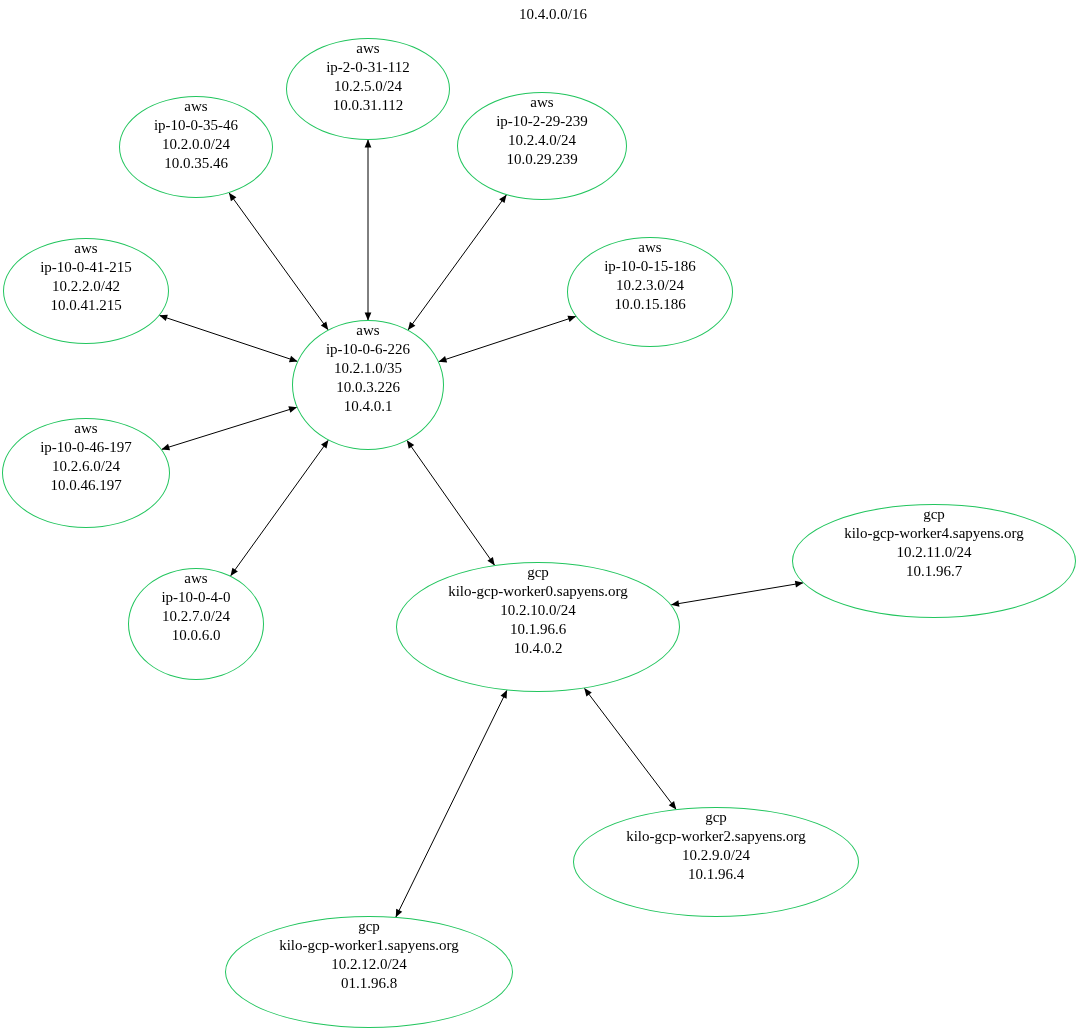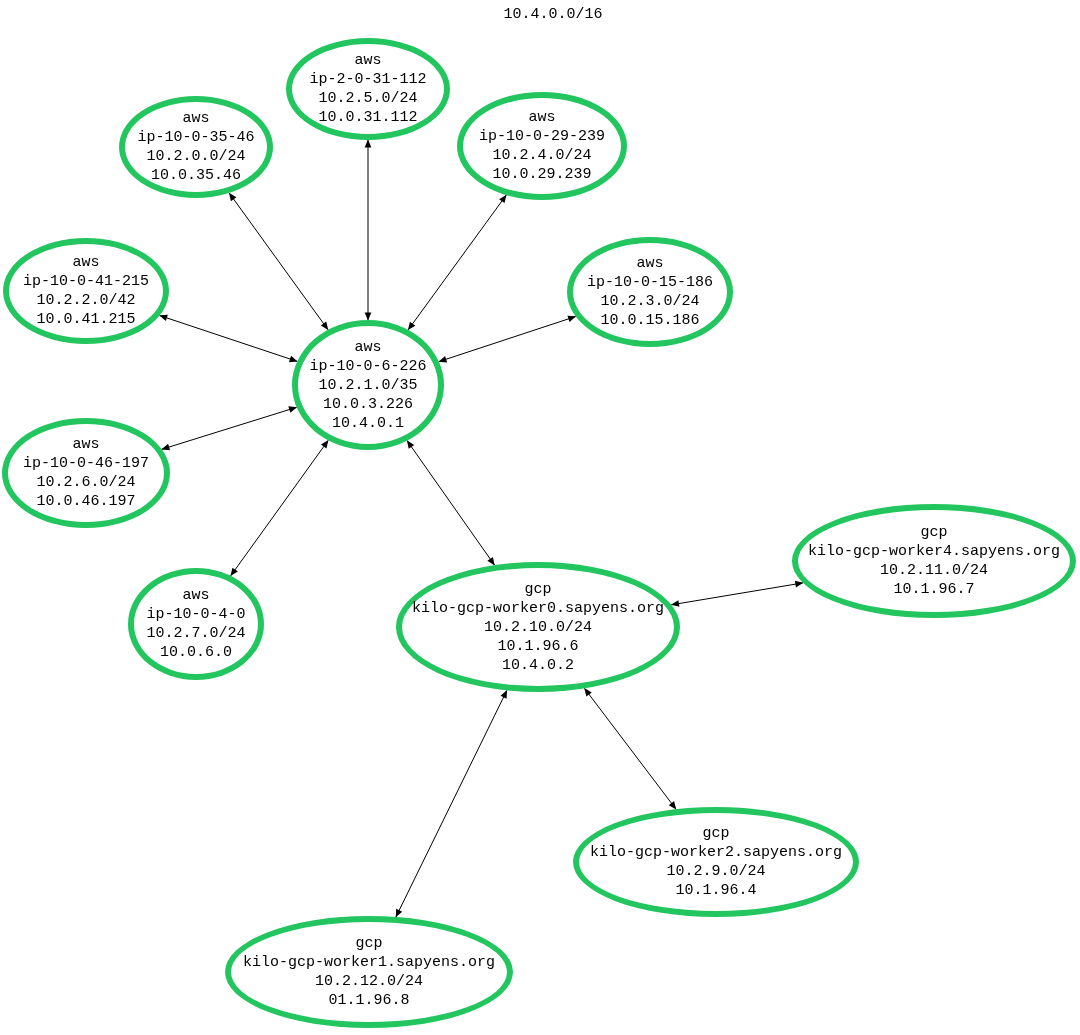--- a/index.html
+++ b/index.html
@@ -5,21 +5,21 @@
   html, body {
     margin: 0;
     padding: 0;
     background: #ffffff;
   }
   #canvas {
     position: relative;
     width: 1080px;
     height: 1035px;
     background: #ffffff;
-    font-family: Liberation Mono, monospace;
+    font-family: Liberation Serif, serif;
     color: #000000;
     overflow: hidden;
   }
   #edges-svg {
     position: absolute;
     left: 0;
     top: 0;
     width: 1080px;
     height: 1035px;
     pointer-events: none;
@@ -27,24 +27,24 @@
   .graph-title {
     position: absolute;
     left: 553px;
     top: 6px;
     transform: translateX(-50%);
     font-size: 15px;
     white-space: nowrap;
   }
   .node {
     position: absolute;
-    border: 6px solid #22c55e;
+    border: 1px solid #22c55e;
     border-radius: 50%;
     display: flex;
-    align-items: center;
+    align-items: flex-start;
     justify-content: center;
     box-sizing: border-box;
   }
   .node-label {
     text-align: center;
     font-size: 15px;
     line-height: 19px;
     white-space: nowrap;
   }
 </style>
@@ -88,21 +88,21 @@
       <div>aws</div>
       <div>ip-10-0-35-46</div>
       <div>10.2.0.0/24</div>
       <div>10.0.35.46</div>
     </div>
   </div>
 
   <div class="node" style="left:457px; top:92px; width:170px; height:108px;">
     <div class="node-label">
       <div>aws</div>
-      <div>ip-10-0-29-239</div>
+      <div>ip-10-2-29-239</div>
       <div>10.2.4.0/24</div>
       <div>10.0.29.239</div>
     </div>
   </div>
 
   <div class="node" style="left:3px; top:238px; width:166px; height:106px;">
     <div class="node-label">
       <div>aws</div>
       <div>ip-10-0-41-215</div>
       <div>10.2.2.0/42</div>

